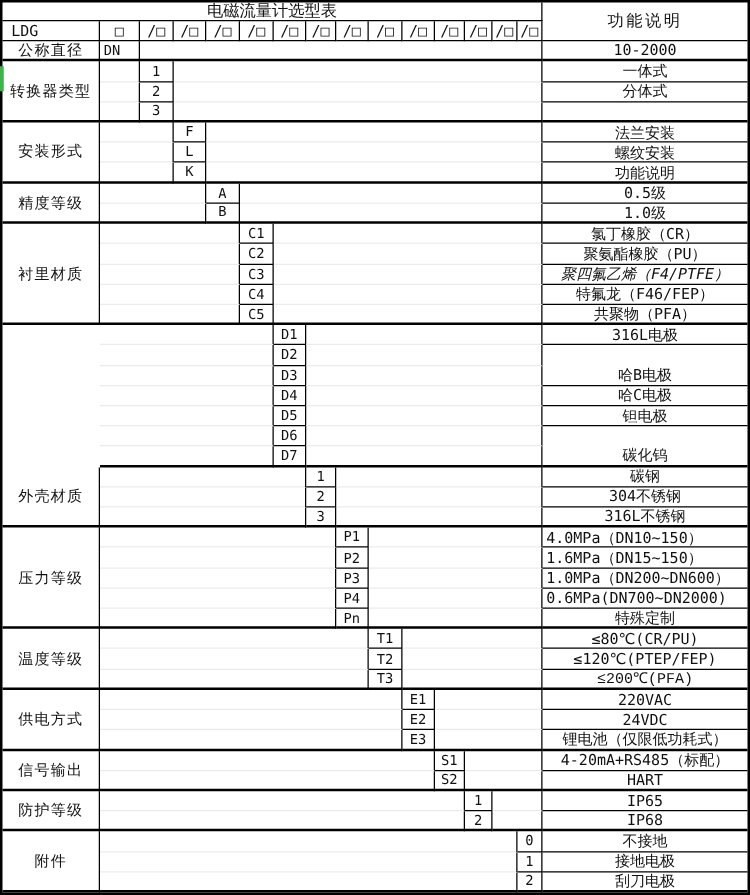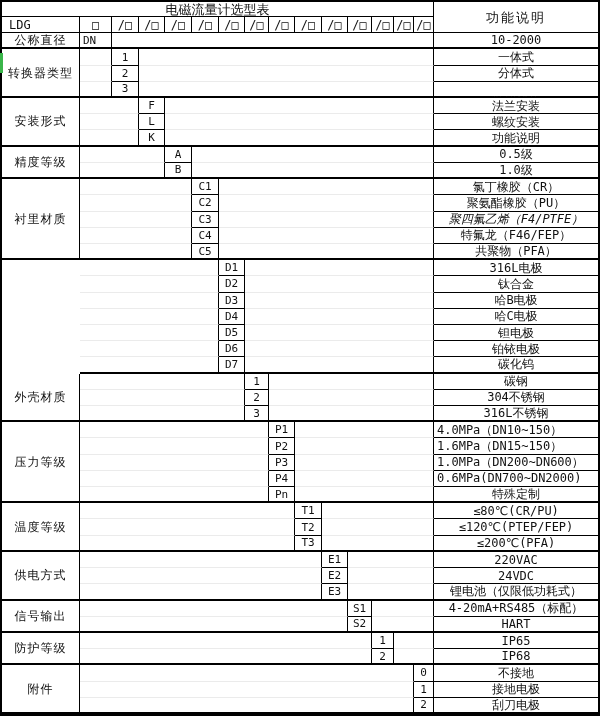--- a/index.html
+++ b/index.html
@@ -110,37 +110,35 @@
     <div class="cell code sec-end" style="grid-area: 16 / 6 / 17 / 7;">C5</div>
     <div class="cell fill sec-end" style="grid-area: 16 / 7 / 17 / 16;"></div>
     <div class="cell desc sec-end" style="grid-area: 16 / 16 / 17 / 17;">共聚物（PFA）</div>
     <div class="cell fill" style="grid-area: 17 / 2 / 18 / 7;"></div>
     <div class="cell code" style="grid-area: 17 / 7 / 18 / 8;">D1</div>
     <div class="cell fill" style="grid-area: 17 / 8 / 18 / 16;"></div>
     <div class="cell desc" style="grid-area: 17 / 16 / 18 / 17;">316L电极</div>
     <div class="cell fill" style="grid-area: 18 / 2 / 19 / 7;"></div>
     <div class="cell code" style="grid-area: 18 / 7 / 19 / 8;">D2</div>
     <div class="cell fill" style="grid-area: 18 / 8 / 19 / 16;"></div>
-    <div class="cell desc" style="grid-area: 18 / 16 / 19 / 17;">钛合金</div>
     <div class="cell fill" style="grid-area: 19 / 2 / 20 / 7;"></div>
     <div class="cell code" style="grid-area: 19 / 7 / 20 / 8;">D3</div>
     <div class="cell fill" style="grid-area: 19 / 8 / 20 / 16;"></div>
     <div class="cell desc" style="grid-area: 19 / 16 / 20 / 17;">哈B电极</div>
     <div class="cell fill" style="grid-area: 20 / 2 / 21 / 7;"></div>
     <div class="cell code" style="grid-area: 20 / 7 / 21 / 8;">D4</div>
     <div class="cell fill" style="grid-area: 20 / 8 / 21 / 16;"></div>
     <div class="cell desc" style="grid-area: 20 / 16 / 21 / 17;">哈C电极</div>
     <div class="cell fill" style="grid-area: 21 / 2 / 22 / 7;"></div>
     <div class="cell code" style="grid-area: 21 / 7 / 22 / 8;">D5</div>
     <div class="cell fill" style="grid-area: 21 / 8 / 22 / 16;"></div>
     <div class="cell desc" style="grid-area: 21 / 16 / 22 / 17;">钽电极</div>
     <div class="cell fill" style="grid-area: 22 / 2 / 23 / 7;"></div>
     <div class="cell code" style="grid-area: 22 / 7 / 23 / 8;">D6</div>
     <div class="cell fill" style="grid-area: 22 / 8 / 23 / 16;"></div>
-    <div class="cell desc" style="grid-area: 22 / 16 / 23 / 17;">铂铱电极</div>
     <div class="cell fill sec-end" style="grid-area: 23 / 2 / 24 / 7;"></div>
     <div class="cell code sec-end" style="grid-area: 23 / 7 / 24 / 8;">D7</div>
     <div class="cell fill sec-end" style="grid-area: 23 / 8 / 24 / 16;"></div>
     <div class="cell desc sec-end" style="grid-area: 23 / 16 / 24 / 17;">碳化钨</div>
     <div class="cell label sec-end" style="grid-area: 24 / 1 / 27 / 2;">外壳材质</div>
     <div class="cell fill" style="grid-area: 24 / 2 / 25 / 8;"></div>
     <div class="cell code" style="grid-area: 24 / 8 / 25 / 9;">1</div>
     <div class="cell fill" style="grid-area: 24 / 9 / 25 / 16;"></div>
     <div class="cell desc" style="grid-area: 24 / 16 / 25 / 17;">碳钢</div>
     <div class="cell fill" style="grid-area: 25 / 2 / 26 / 8;"></div>
@@ -177,21 +175,21 @@
     <div class="cell code" style="grid-area: 32 / 10 / 33 / 11;">T1</div>
     <div class="cell fill" style="grid-area: 32 / 11 / 33 / 16;"></div>
     <div class="cell desc" style="grid-area: 32 / 16 / 33 / 17;">≤80℃(CR/PU)</div>
     <div class="cell fill" style="grid-area: 33 / 2 / 34 / 10;"></div>
     <div class="cell code" style="grid-area: 33 / 10 / 34 / 11;">T2</div>
     <div class="cell fill" style="grid-area: 33 / 11 / 34 / 16;"></div>
     <div class="cell desc" style="grid-area: 33 / 16 / 34 / 17;">≤120℃(PTEP/FEP)</div>
     <div class="cell fill sec-end" style="grid-area: 34 / 2 / 35 / 10;"></div>
     <div class="cell code sec-end" style="grid-area: 34 / 10 / 35 / 11;">T3</div>
     <div class="cell fill sec-end" style="grid-area: 34 / 11 / 35 / 16;"></div>
-    <div class="cell desc sec-end" style="grid-area: 34 / 16 / 35 / 17;">≤200℃(PFA)</div>
+    <div class="cell desc sec-end" style="grid-area: 34 / 16 / 35 / 17; font-family: Liberation Mono, monospace;">≤200℃(PFA)</div>
     <div class="cell label sec-end" style="grid-area: 35 / 1 / 38 / 2;">供电方式</div>
     <div class="cell fill" style="grid-area: 35 / 2 / 36 / 11;"></div>
     <div class="cell code" style="grid-area: 35 / 11 / 36 / 12;">E1</div>
     <div class="cell fill" style="grid-area: 35 / 12 / 36 / 16;"></div>
     <div class="cell desc" style="grid-area: 35 / 16 / 36 / 17;">220VAC</div>
     <div class="cell fill" style="grid-area: 36 / 2 / 37 / 11;"></div>
     <div class="cell code" style="grid-area: 36 / 11 / 37 / 12;">E2</div>
     <div class="cell fill" style="grid-area: 36 / 12 / 37 / 16;"></div>
     <div class="cell desc" style="grid-area: 36 / 16 / 37 / 17;">24VDC</div>
     <div class="cell fill sec-end" style="grid-area: 37 / 2 / 38 / 11;"></div>

